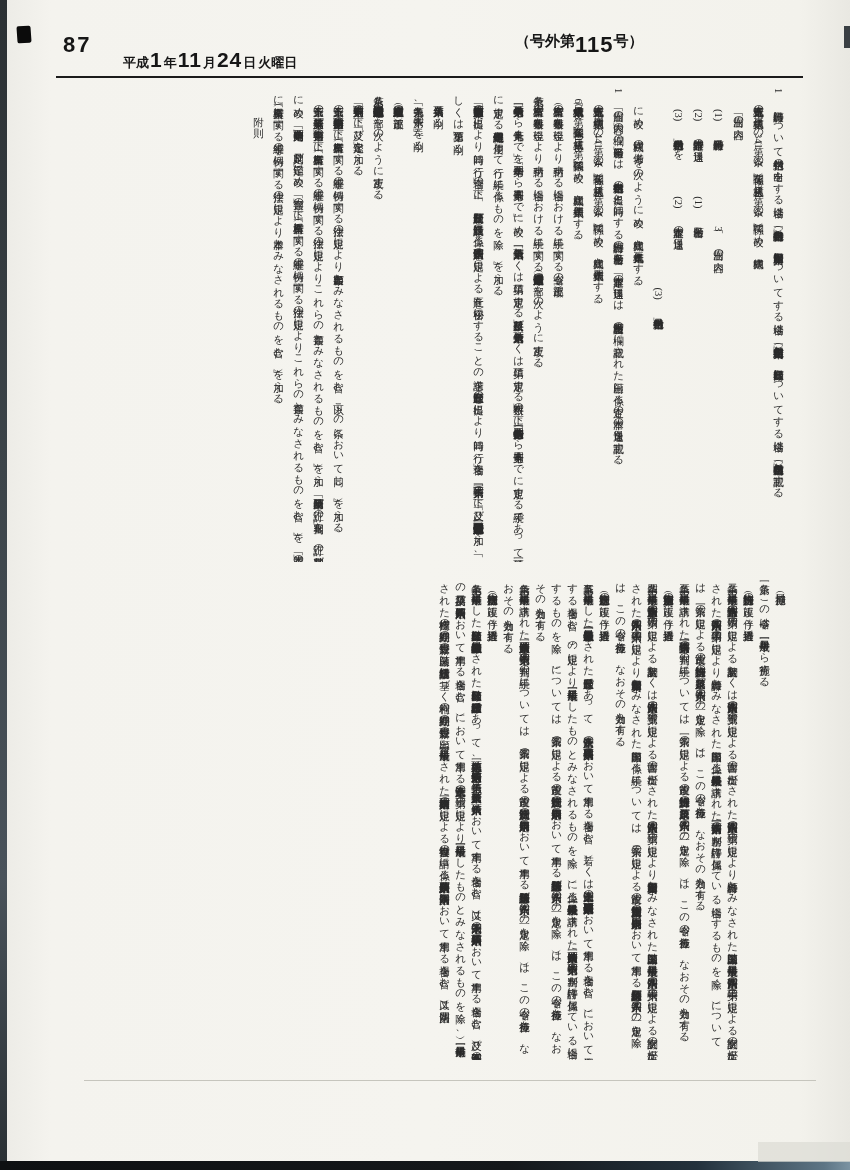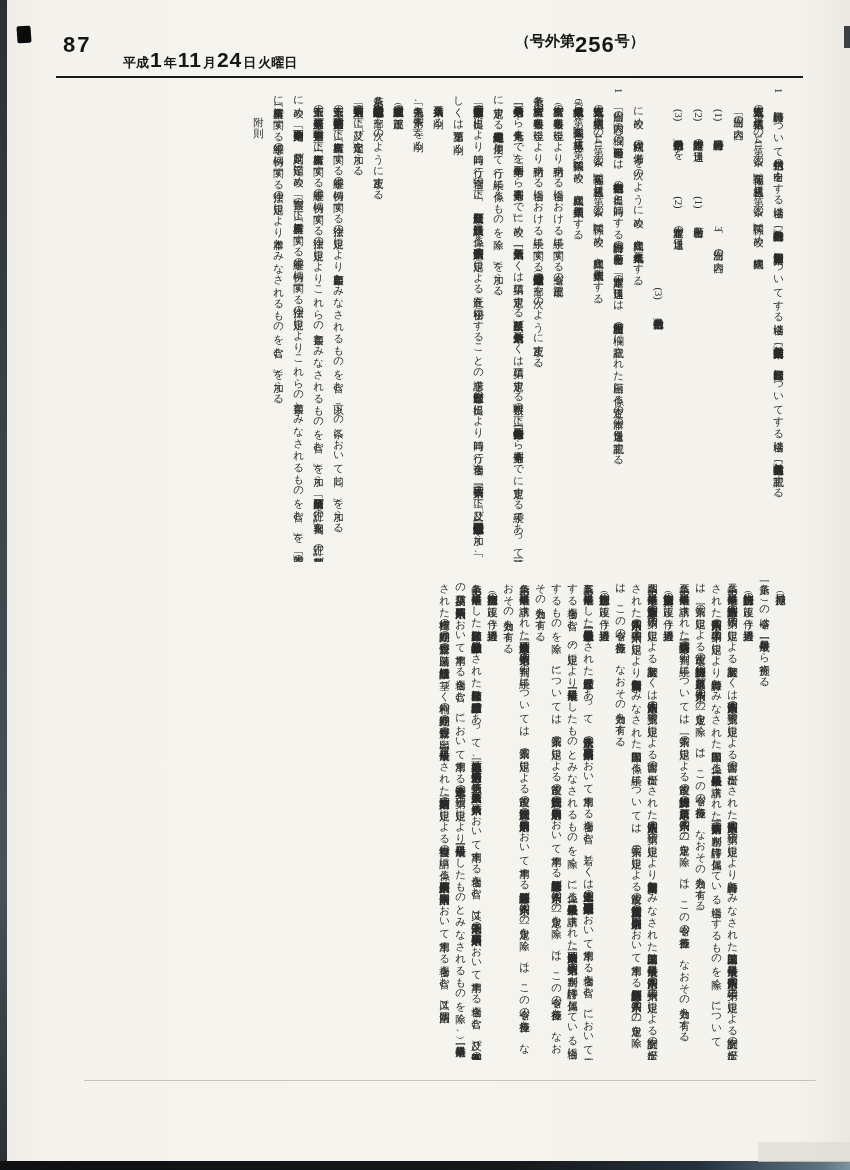--- a/index.html
+++ b/index.html
@@ -57,21 +57,21 @@
     <span class="dg">11</span>
     <span class="sm">月</span>
     <span class="dg">24</span>
     <span class="sm">日</span>
     <span class="sm weekday">火曜日</span>
   </div>
 
 
   <div class="issue">
     <span class="sm">（号外第</span>
-    <span class="dg">256</span>
+    <span class="dg">115</span>
     <span class="sm">号）</span>
   </div>
 
   <div class="header-rule"></div>
 
   <div id="top-block" class="vtext">
       <p>1　特許出願について包括納付の申出をする場合は、「包括納付申出書（特許）」と、実用新案登録出願についてする場合は、「包括納付申出書（実用新案）」と、商標登録出願についてする場合は、「包括納付申出書（商標）」と記載する。</p>
       <p>　様式第五十九の三中「様式第59の3（第41条の3関係）」を「様式第39（第41条の3関係）」に改め、同様式中</p>
       <p>　　「届出の内容</p>
       <p>　　(1)　特許出願番号　　　　　　　　　「3　届出の内容</p>

